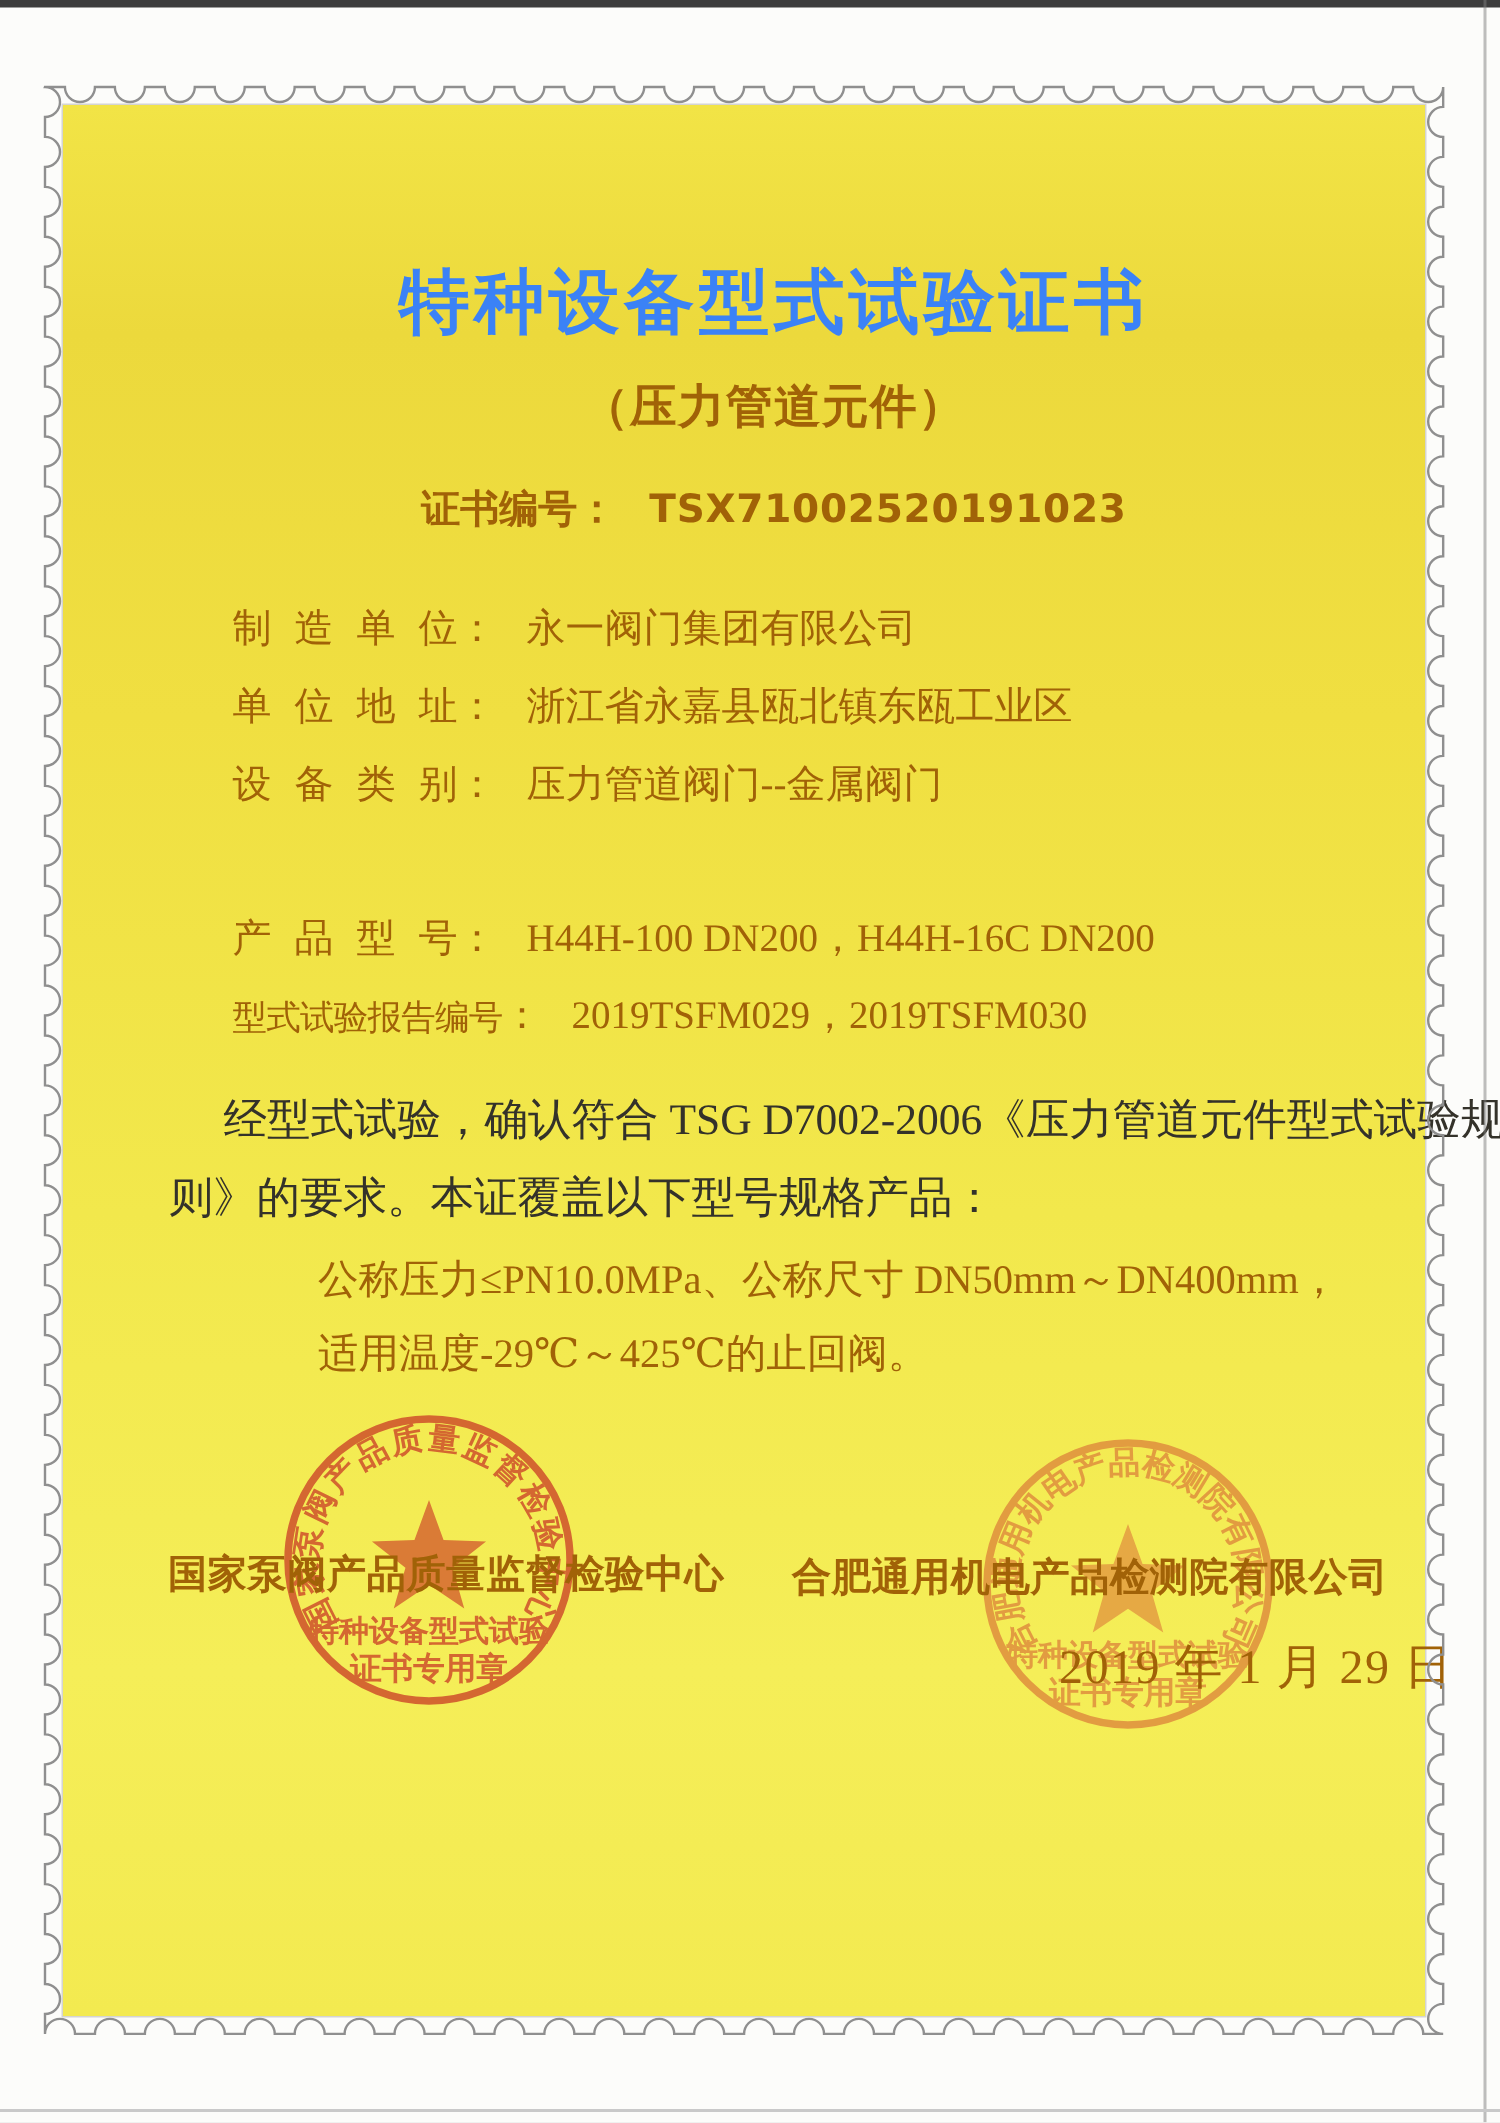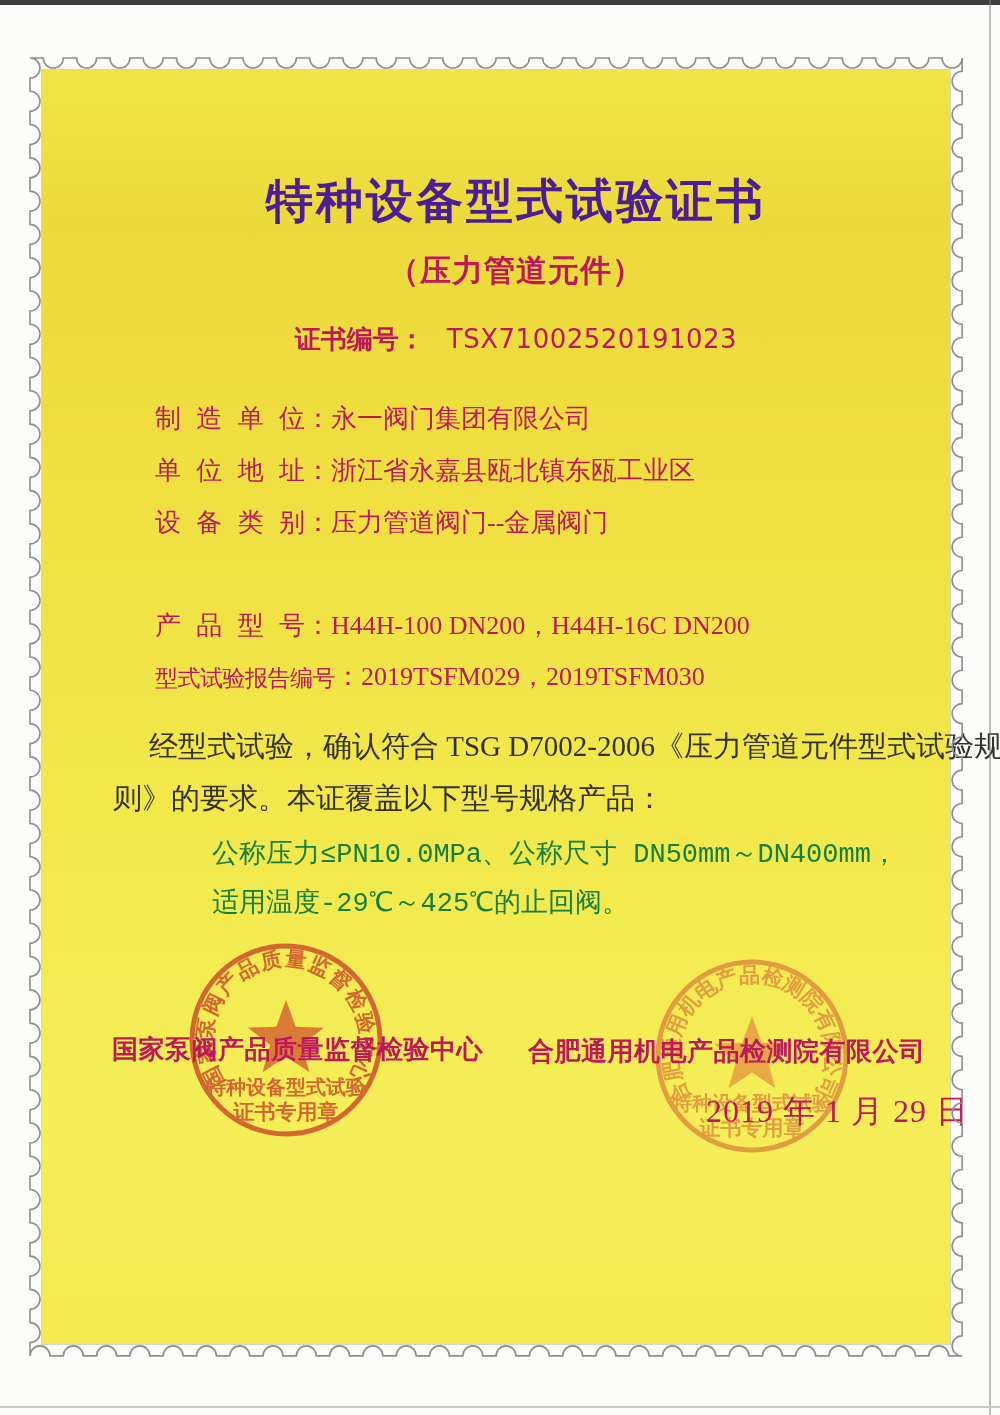--- a/index.html
+++ b/index.html
@@ -14,34 +14,34 @@
   .scan-bottom{position:absolute;left:0;top:1406px;width:100%;height:2px;background:#c9c9c9;z-index:6;}
   
   .border-svg{position:absolute;left:0;top:0;width:1000px;height:1415px;z-index:5;pointer-events:none;}
   
   .paper{
     position:absolute;left:42px;top:70px;width:908px;height:1274px;z-index:1;
     background:linear-gradient(180deg,#f2e446 0%,#ecd93c 12%,#f0df41 32%,#f2e84c 58%,#f5ee58 82%,#f3ea50 100%);
     outline:1px solid rgba(120,120,120,.three);
     outline:1px solid rgba(120,120,120,.3);
   }
-  .txt{position:absolute;z-index:3;color:#be185d;white-space:nowrap;}
+  .txt{position:absolute;z-index:3;color:#a16207;white-space:nowrap;}
   .centered{left:50%;transform:translateX(calc(-50% + 16px));}
-  .title{top:170px;font-size:47px;font-weight:700;letter-spacing:3px;color:#4c1d95;}
+  .title{top:170px;font-size:47px;font-weight:700;letter-spacing:3px;color:#3b82f6;}
   .subtitle{top:250px;font-size:31px;font-weight:600;letter-spacing:1px;}
   .certno{top:322px;font-size:26px;font-weight:700;display:flex;align-items:baseline;gap:22px;}
-  .certno .num{font-family:"DejaVu Sans","Liberation Sans",sans-serif;font-size:26px;font-weight:400;letter-spacing:.5px;}
+  .certno .num{font-family:"DejaVu Sans","Liberation Sans",sans-serif;font-size:26px;font-weight:700;letter-spacing:.5px;}
   .frow{left:155px;font-size:26px;}
   .f-label{display:inline-block;vertical-align:bottom;}
   .f-label.justify{width:150px;text-align:justify;text-align-last:justify;}
   .f-label.small{font-size:23px;letter-spacing:-.5px;text-align:right;}
   .f-colon{display:inline-block;}
-  .f-value{display:inline-block;margin-left:0;}
+  .f-value{display:inline-block;margin-left:20px;}
   .stmt{font-size:29px;color:#34322a;}
-  .spec{font-size:27px;color:#15803d;font-family:Liberation Mono, monospace;}
+  .spec{font-size:27px;color:#a16207;}
   .issuer{font-size:26px;font-weight:600;letter-spacing:.5px;}
   .date{left:706px;top:1090px;font-size:32px;letter-spacing:1px;}
   
   .stamp{position:absolute;width:200px;height:200px;z-index:2;opacity:.87;}
   .stamp svg{width:100%;height:100%;overflow:visible;}
   .stamp-left{left:186px;top:940px;}
   .stamp-right{left:652px;top:956px;}
 </style>
 </head>
 <body>

